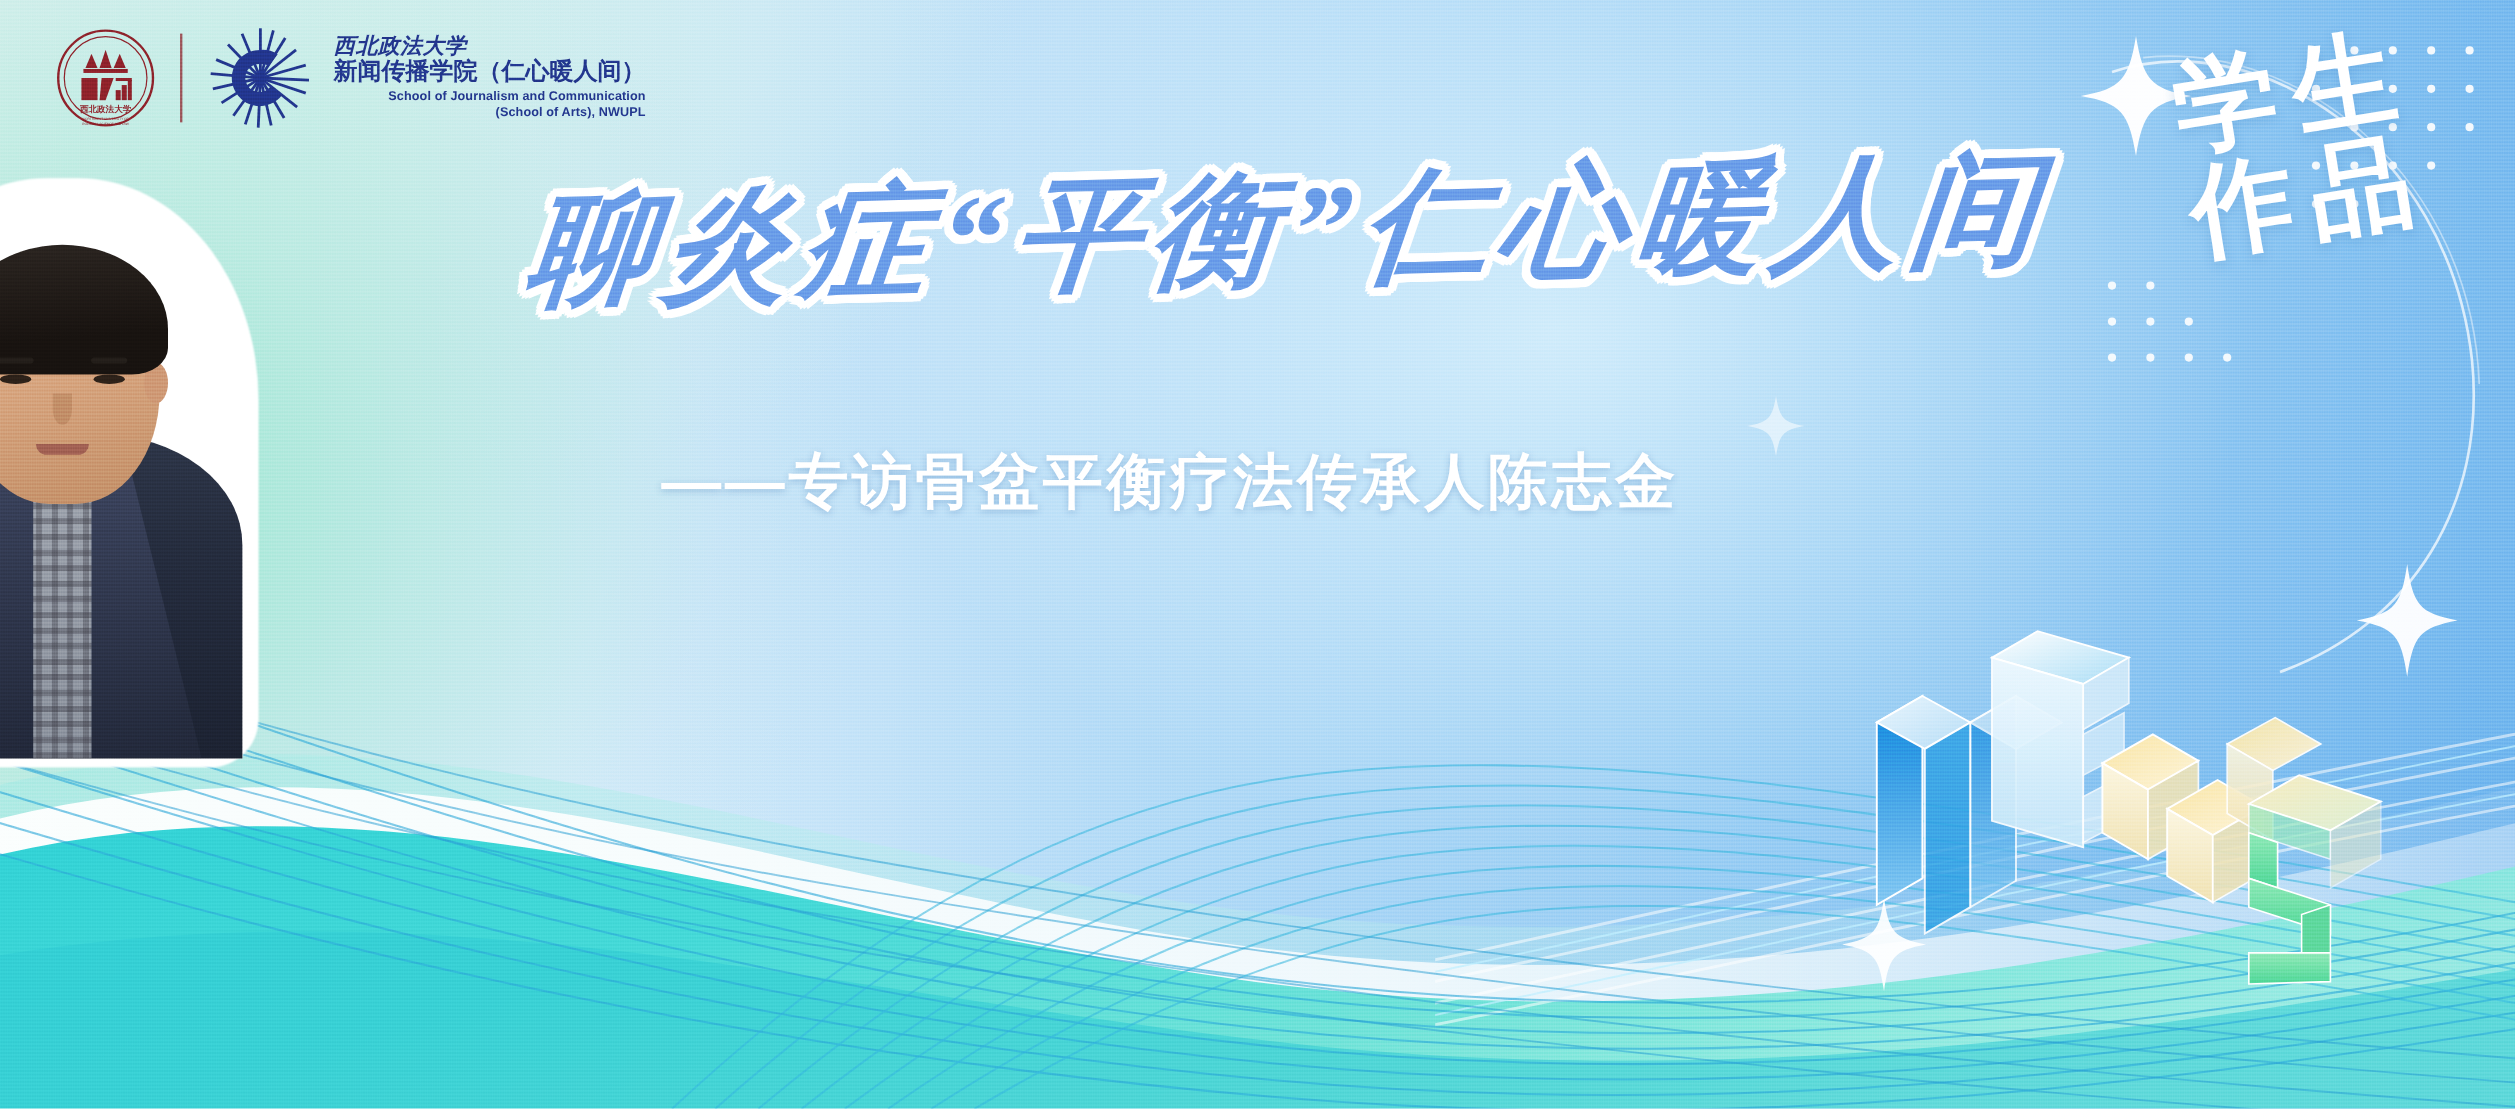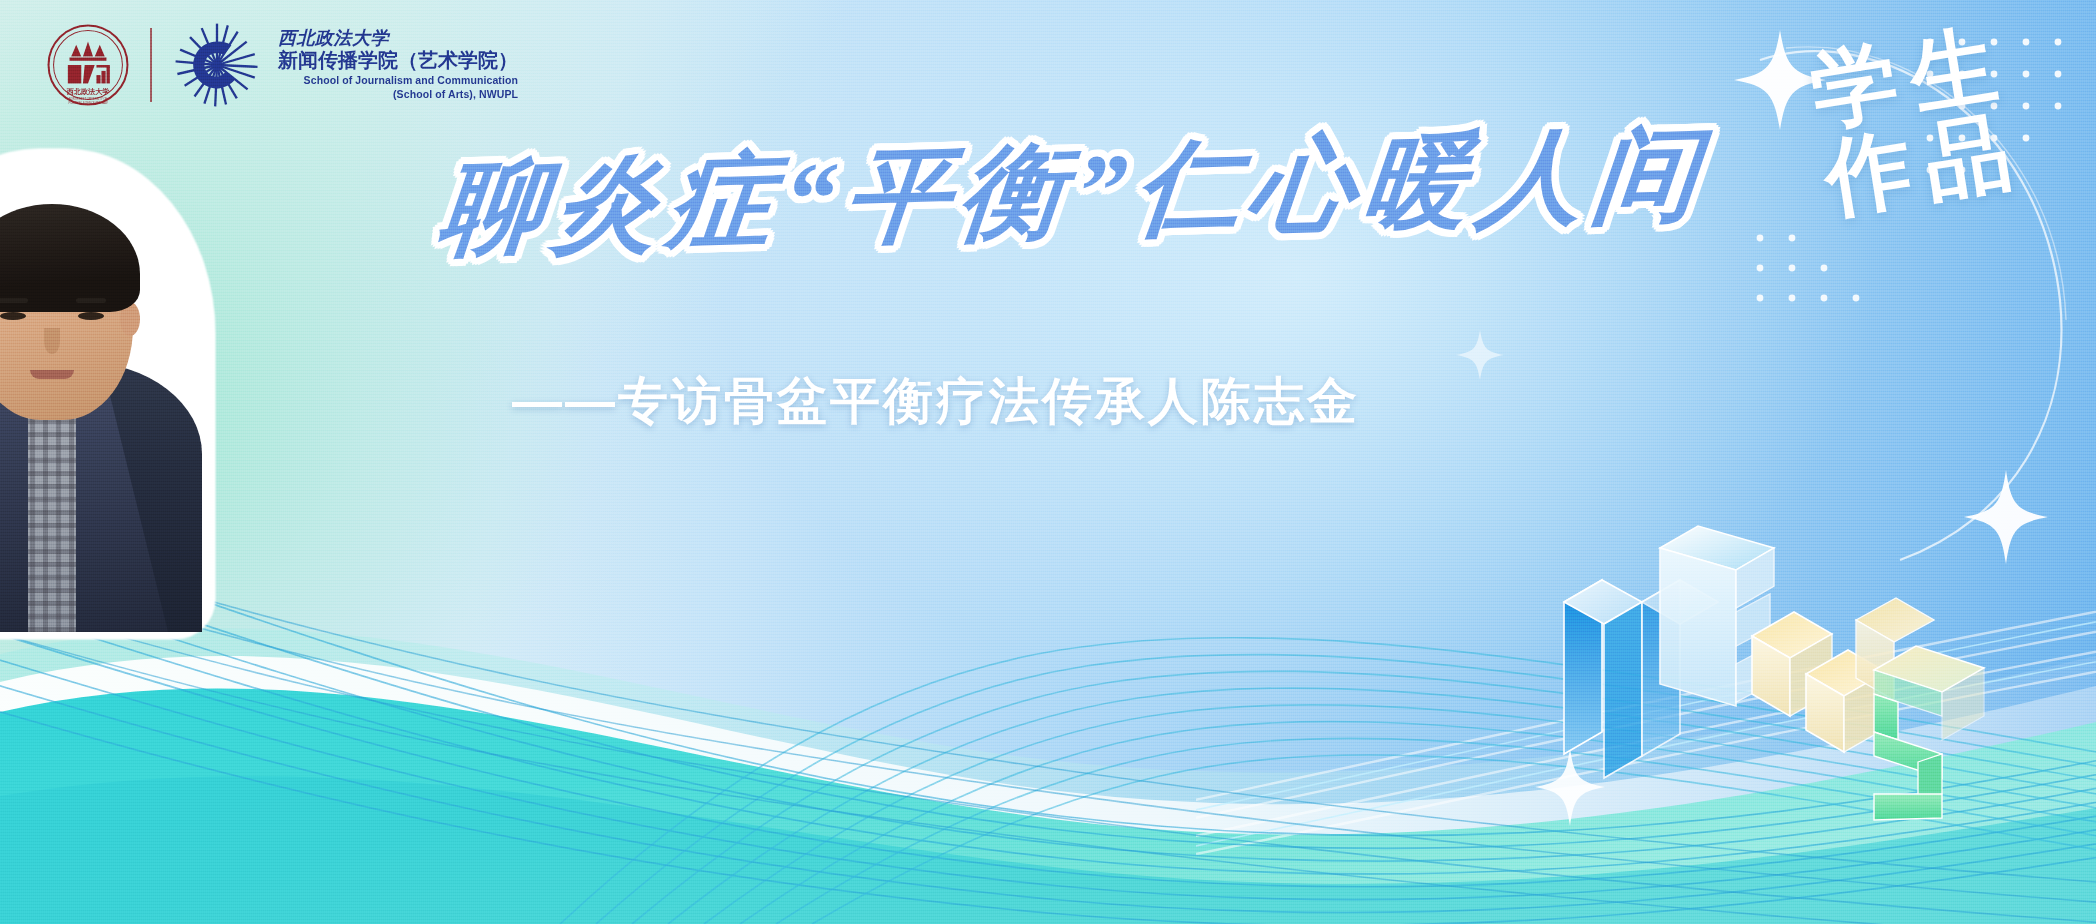--- a/index.html
+++ b/index.html
@@ -146,21 +146,21 @@
     transform:skewX(-7deg) rotate(-1.6deg);
     transform-origin:left center;
     text-shadow:
        0 0 0 #fff,
       -5px -5px 0 #fff,  5px -5px 0 #fff, -5px 5px 0 #fff,  5px 5px 0 #fff,
       -7px  0   0 #fff,  7px  0   0 #fff,  0  -7px 0 #fff,  0   7px 0 #fff,
       -3px -7px 0 #fff,  3px -7px 0 #fff, -3px 7px 0 #fff,  3px 7px 0 #fff,
       -7px -3px 0 #fff,  7px -3px 0 #fff, -7px 3px 0 #fff,  7px 3px 0 #fff;
   }
   #sub-title{
-    margin-top:88px;margin-left:72px;
+    margin-top:88px;margin-left:111px;
     font-size:50px;font-weight:700;color:#ffffff;
     letter-spacing:3px;white-space:nowrap;
     text-shadow:0 2px 6px rgba(40,100,170,.30);
   }
 
   
   #student-badge{
     position:absolute;right:78px;top:34px;z-index:32;
     display:flex;flex-direction:column;align-items:center;
     transform:rotate(-9deg);
@@ -367,21 +367,21 @@
       </g>
       <circle cx="50" cy="50" r="27" fill="#ffffff" opacity="0"></circle>
 
       <path d="M50,24 a26,26 0 1,0 20,42 l-10,-9 a13,13 0 1,1 -10,-20 Z" fill="#21348a"></path>
       <circle cx="50" cy="50" r="13" fill="none" stroke="#21348a" stroke-width="0"></circle>
       <path d="M66,28 a26,26 0 0,0 -16,-4 l0,13 a13,13 0 0,1 8,2 Z" fill="#21348a"></path>
     </svg>
 
     <div id="logo-text">
       <div id="logo-cn-univ">西北政法大学</div>
-      <div id="logo-cn-school">新闻传播学院（艺术学院）</div>
+      <div id="logo-cn-school">新闻传播学院（仁心暖人间）</div>
       <div id="logo-en-1">School of Journalism and Communication</div>
       <div id="logo-en-2">(School of Arts), NWUPL</div>
     </div>
   </div>
 
   <div id="portrait-wrap">
     <div id="portrait" class="pt-figure">
       <div class="pt-halo"></div>
       <div class="pt-body">
         <div class="pt-shirt"></div>

